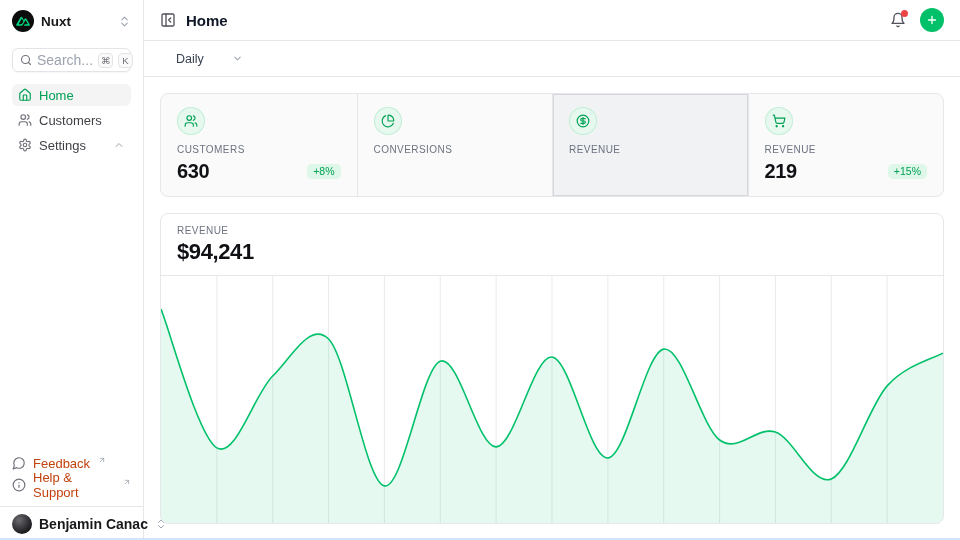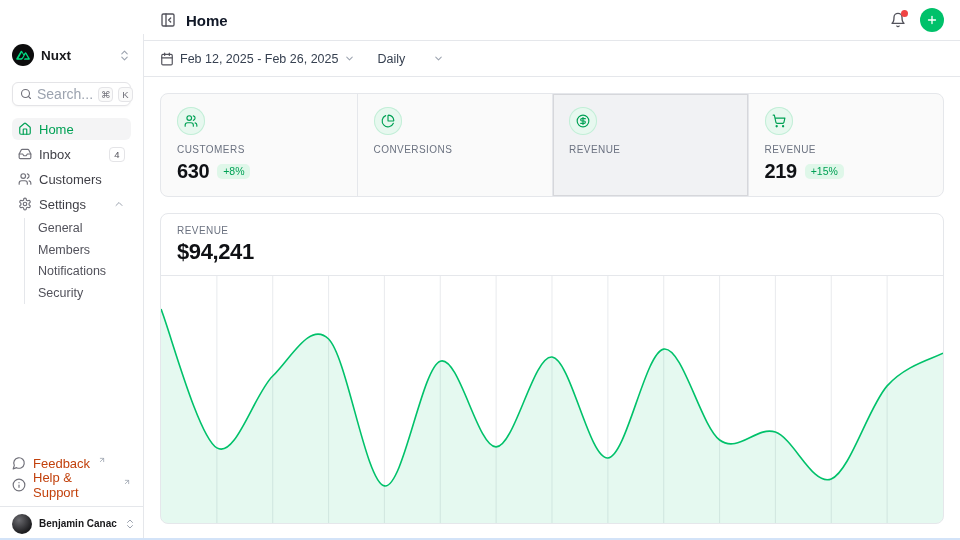--- a/index.html
+++ b/index.html
@@ -7,21 +7,21 @@
   body {
     font-family: "Liberation Sans", "DejaVu Sans", sans-serif;
     background: #fff; color: #18181b; font-size: 13px;
     position: relative;
   }
   .app { display: flex; width: 960px; height: 540px; }
 
   
   .sidebar {
     width: 144px; flex: 0 0 144px; border-right: 1px solid #e5e7eb;
-    display: flex; flex-direction: column; padding: 8px 12px 0; background: #fff; margin-top: 34px;
+    display: flex; flex-direction: column; padding: 8px 12px 0; background: #fff;
   }
   .ws-row { display: flex; align-items: center; gap: 7px; height: 26px; cursor: pointer; }
   .ws-logo {
     width: 22px; height: 22px; border-radius: 50%; background: #0c0c0d;
     display: flex; align-items: center; justify-content: center; flex: 0 0 22px;
   }
   .ws-name { font-weight: 700; font-size: 13.5px; color: #18181b; }
   .ws-caret { margin-left: auto; color: #9ca3af; display: flex; }
 
   .search-box {
@@ -58,21 +58,21 @@
   .flink { display: flex; align-items: center; gap: 7px; height: 22px; color: #c2410c; font-weight: 500; cursor: pointer; }
   .flink .nico { color: #71717a; display: flex; }
   .ext { color: #9ca3af; display: flex; margin-left: 1px; margin-top: -6px; }
   .side-divider { border-top: 1px solid #e5e7eb; margin: 4px -12px 0; }
   .user-row { display: flex; align-items: center; gap: 7px; height: 33px; cursor: pointer; }
   .avatar {
     width: 20px; height: 20px; border-radius: 50%;
     background: radial-gradient(circle at 35% 30%, #6b6b70, #1c1c1f 70%);
     flex: 0 0 20px;
   }
-  .user-name { font-weight: 700; font-size: 10px; color: #18181b; white-space: nowrap; }
+  .user-name { font-weight: 700; font-size: 14px; color: #18181b; white-space: nowrap; }
 
   
   .main { flex: 1; display: flex; flex-direction: column; min-width: 0; }
   .topbar { height: 41px; border-bottom: 1px solid #e5e7eb; display: flex; align-items: center; padding: 0 16px; flex: 0 0 41px; }
   .panel-btn { color: #52525b; display: flex; cursor: pointer; }
   .page-title { font-size: 15px; font-weight: 700; margin-left: 10px; color: #111827; }
   .topbar-right { margin-left: auto; display: flex; align-items: center; gap: 14px; }
   .bell-wrap { position: relative; color: #52525b; display: flex; cursor: pointer; }
   .bell-dot { position: absolute; top: -2px; right: -2px; width: 7px; height: 7px; border-radius: 50%; background: #ef4444; }
   .plus-btn {
@@ -94,21 +94,21 @@
   }
   .stat-cell { padding: 13px 16px; cursor: pointer; position: relative; }
   .stat-cell + .stat-cell { border-left: 1px solid #e5e7eb; }
   .stat-cell.selected { background: #f1f2f4; box-shadow: inset 0 0 0 1px #d6d7db; }
   .stat-ico {
     width: 28px; height: 28px; border-radius: 50%; background: #e7f8ef;
     box-shadow: inset 0 0 0 1px #c2eed7; color: #00a155;
     display: flex; align-items: center; justify-content: center; margin-bottom: 9px;
   }
   .stat-label { font-size: 10px; color: #6b7280; letter-spacing: .45px; font-weight: 500; }
-  .stat-valrow { display: flex; align-items: center; gap: 8px; margin-top: 5px; }
+  .stat-valrow { display: flex; align-items: center; gap: 8px; margin-top: 5px; justify-content: space-between; }
   .stat-value { font-size: 20px; font-weight: 700; color: #0f1115; letter-spacing: -.4px; }
   .delta-badge {
     background: #dff7e9; color: #00a155; font-size: 10.5px; font-weight: 500;
     border-radius: 5px; padding: 2.5px 6px; line-height: 1;
   }
 
   
   .chart-card { border: 1px solid #e5e7eb; border-radius: 8px; background: #fff; flex: 1; overflow: hidden; }
   .chart-head { padding: 11px 16px 10px; border-bottom: 1px solid #e5e7eb; }
   .chart-label { font-size: 10px; color: #6b7280; letter-spacing: .45px; font-weight: 500; }
@@ -159,30 +159,20 @@
           <svg class="ic" width="14" height="14" viewBox="0 0 24 24" fill="none" stroke="currentColor" stroke-width="2" stroke-linecap="round" stroke-linejoin="round">
               <path d="M15 21v-8a1 1 0 0 0-1-1h-4a1 1 0 0 0-1 1v8"></path>
               <path d="M3 10a2 2 0 0 1 .709-1.528l7-5.999a2 2 0 0 1 2.582 0l7 5.999A2 2 0 0 1 21 10v9a2 2 0 0 1-2 2H5a2 2 0 0 1-2-2z"></path>
             </svg>
         </span>
         <span>Home</span>
       </div>
       <div class="nav-item">
         <span class="nico">
           <svg class="ic" width="14" height="14" viewBox="0 0 24 24" fill="none" stroke="currentColor" stroke-width="2" stroke-linecap="round" stroke-linejoin="round">
-              <polyline points="22 12 16 12 14 15 10 15 8 12 2 12"></polyline>
-              <path d="M5.45 5.11 2 12v6a2 2 0 0 0 2 2h16a2 2 0 0 0 2-2v-6l-3.45-6.89A2 2 0 0 0 16.76 4H7.24a2 2 0 0 0-1.79 1.11z"></path>
-            </svg>
-        </span>
-        <span>Inbox</span>
-        <span class="count-badge">4</span>
-      </div>
-      <div class="nav-item">
-        <span class="nico">
-          <svg class="ic" width="14" height="14" viewBox="0 0 24 24" fill="none" stroke="currentColor" stroke-width="2" stroke-linecap="round" stroke-linejoin="round">
               <path d="M16 21v-2a4 4 0 0 0-4-4H6a4 4 0 0 0-4 4v2"></path>
               <circle cx="9" cy="7" r="4"></circle>
               <path d="M22 21v-2a4 4 0 0 0-3-3.87"></path>
               <path d="M16 3.13a4 4 0 0 1 0 7.75"></path>
             </svg>
         </span>
         <span>Customers</span>
       </div>
       <div class="nav-item">
         <span class="nico">
@@ -190,26 +180,20 @@
               <path d="M12.22 2h-.44a2 2 0 0 0-2 2v.18a2 2 0 0 1-1 1.73l-.43.25a2 2 0 0 1-2 0l-.15-.08a2 2 0 0 0-2.73.73l-.22.38a2 2 0 0 0 .73 2.73l.15.1a2 2 0 0 1 1 1.72v.51a2 2 0 0 1-1 1.74l-.15.09a2 2 0 0 0-.73 2.73l.22.38a2 2 0 0 0 2.73.73l.15-.08a2 2 0 0 1 2 0l.43.25a2 2 0 0 1 1 1.73V20a2 2 0 0 0 2 2h.44a2 2 0 0 0 2-2v-.18a2 2 0 0 1 1-1.73l.43-.25a2 2 0 0 1 2 0l.15.08a2 2 0 0 0 2.73-.73l.22-.39a2 2 0 0 0-.73-2.73l-.15-.08a2 2 0 0 1-1-1.74v-.5a2 2 0 0 1 1-1.74l.15-.09a2 2 0 0 0 .73-2.73l-.22-.38a2 2 0 0 0-2.73-.73l-.15.08a2 2 0 0 1-2 0l-.43-.25a2 2 0 0 1-1-1.73V4a2 2 0 0 0-2-2z"></path>
               <circle cx="12" cy="12" r="3"></circle>
             </svg>
         </span>
         <span>Settings</span>
         <span class="nav-caret">
           <svg class="ic" width="12" height="12" viewBox="0 0 24 24" fill="none" stroke="currentColor" stroke-width="2" stroke-linecap="round" stroke-linejoin="round">
               <path d="m18 15-6-6-6 6"></path>
             </svg>
         </span>
-      </div>
-      <div class="subnav">
-        <a>General</a>
-        <a>Members</a>
-        <a>Notifications</a>
-        <a>Security</a>
       </div>
     </nav>
 
     <div class="side-footer">
       <div class="flink">
         <span class="nico">
           <svg class="ic" width="14" height="14" viewBox="0 0 24 24" fill="none" stroke="currentColor" stroke-width="2" stroke-linecap="round" stroke-linejoin="round">
               <path d="M7.9 20A9 9 0 1 0 4 16.1L2 22Z"></path>
             </svg>
         </span>
@@ -273,36 +257,20 @@
         <button class="plus-btn">
           <svg class="ic" width="12" height="12" viewBox="0 0 24 24" fill="none" stroke="currentColor" stroke-width="2.6" stroke-linecap="round">
               <path d="M5 12h14"></path>
               <path d="M12 5v14"></path>
             </svg>
         </button>
       </div>
     </header>
 
     <div class="filterbar">
-      <button class="range-btn">
-        <span class="cicon">
-          <svg class="ic" width="14" height="14" viewBox="0 0 24 24" fill="none" stroke="currentColor" stroke-width="2" stroke-linecap="round" stroke-linejoin="round">
-              <path d="M8 2v4"></path>
-              <path d="M16 2v4"></path>
-              <rect width="18" height="18" x="3" y="4" rx="2"></rect>
-              <path d="M3 10h18"></path>
-            </svg>
-        </span>
-        <span>Feb 12, 2025 - Feb 26, 2025</span>
-        <span class="dd-caret">
-          <svg class="ic" width="11" height="11" viewBox="0 0 24 24" fill="none" stroke="currentColor" stroke-width="2.2" stroke-linecap="round" stroke-linejoin="round">
-              <path d="m6 9 6 6 6-6"></path>
-            </svg>
-        </span>
-      </button>
       <button class="gran-btn">
         <span>Daily</span>
         <span class="dd-caret">
           <svg class="ic" width="11" height="11" viewBox="0 0 24 24" fill="none" stroke="currentColor" stroke-width="2.2" stroke-linecap="round" stroke-linejoin="round">
               <path d="m6 9 6 6 6-6"></path>
             </svg>
         </span>
       </button>
     </div>
 

